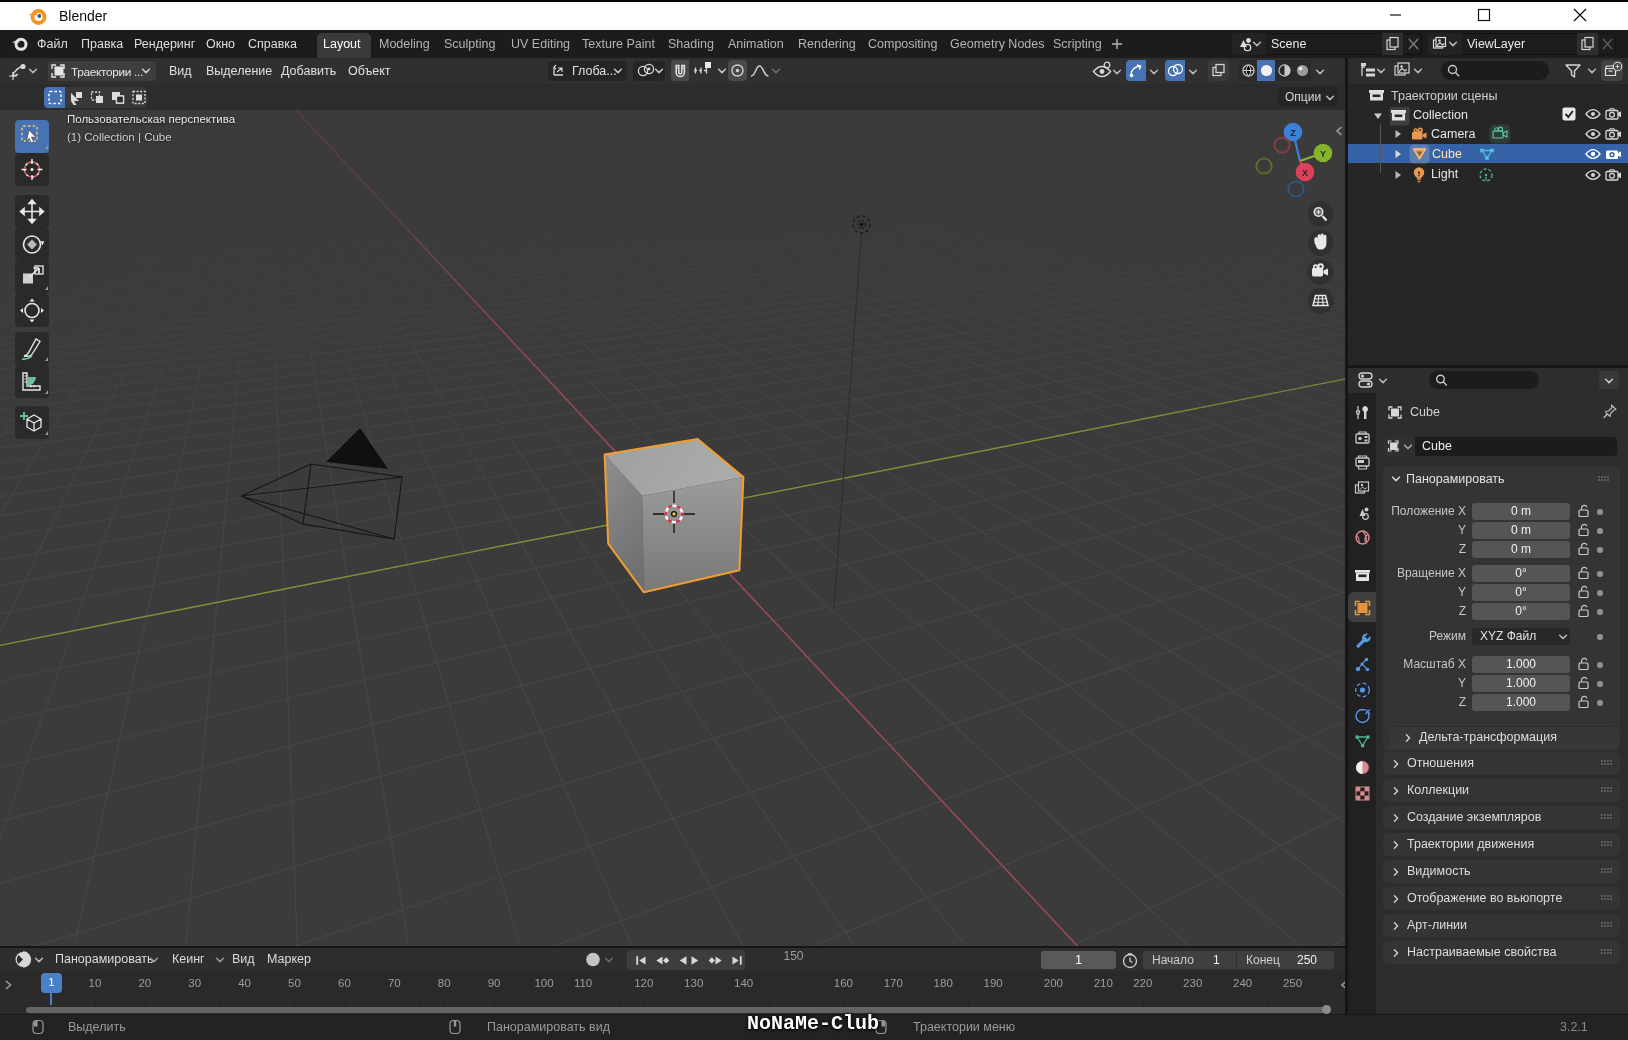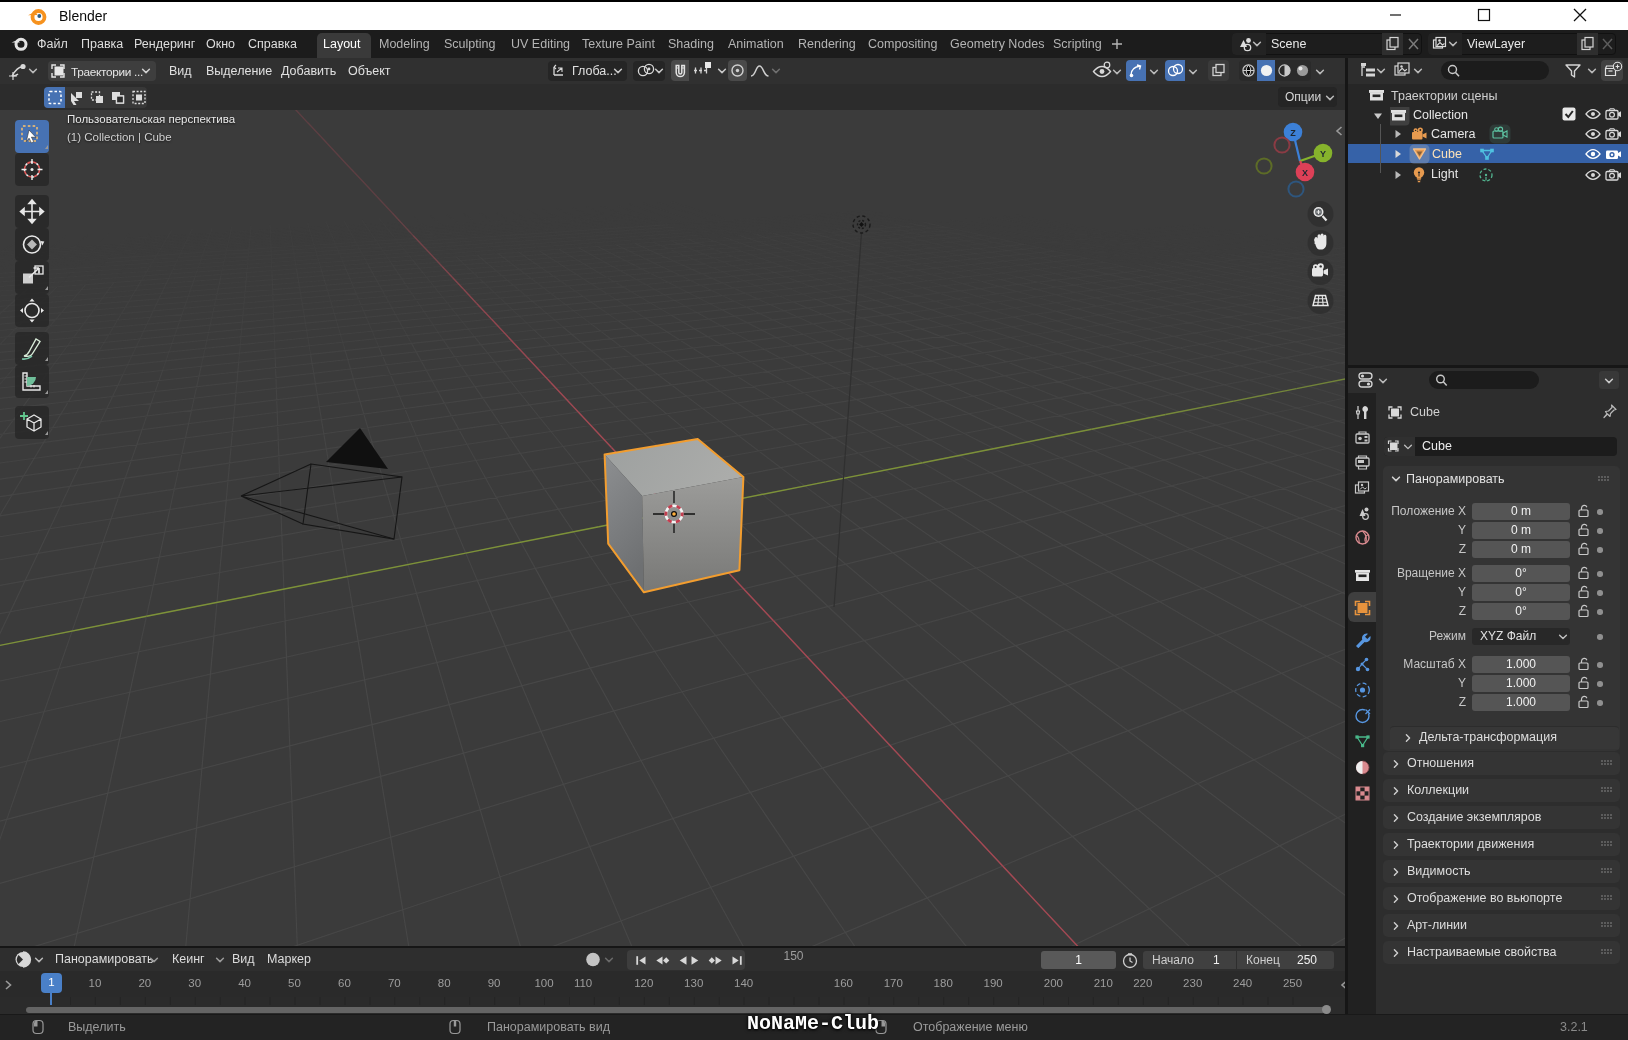--- a/index.html
+++ b/index.html
@@ -1063,14 +1063,14 @@
 <div class="t" style="left:68px;top:1020px;font-size:12.5px;color:#9a9a9a">Выделить</div>
 <svg class="abs" style="left:448px;top:1019px" width="14" height="16" viewBox="0 0 14 16">
     <rect x="2" y="1.5" width="10" height="13" rx="3.5" fill="none" stroke="#999" stroke-width="1.2"></rect>
     <rect x="5.8" y="1.5" width="2.4" height="6" fill="#999"></rect>
   </svg>
 <div class="t" style="left:487px;top:1020px;font-size:12.5px;color:#9a9a9a">Панорамировать вид</div>
 <svg class="abs" style="left:874px;top:1019px" width="14" height="16" viewBox="0 0 14 16">
     <rect x="2" y="1.5" width="10" height="13" rx="3.5" fill="none" stroke="#999" stroke-width="1.2"></rect>
     <path d="M11 3.5a3.5 3.5 0 0 0-3.5-2v6H11z" fill="#999"></path>
   </svg>
-<div class="t" style="left:913px;top:1020px;font-size:12.5px;color:#9a9a9a">Отображение меню</div>
+<div class="t" style="left:913px;top:1020px;font-size:12.5px;color:#9a9a9a">Траектории меню</div>
 <div class="t" style="left:1560px;top:1020px;font-size:12.5px;color:#8a8a8a">3.2.1</div>
 <div class="t" style="left:747px;top:1012px;font-size:20px;font-weight:bold;color:#fff;text-shadow:0 1px 2px #000,0 0 4px #000;letter-spacing:0px;font-family:'Liberation Mono',monospace">NoNaMe-Club</div>
 </body></html>

